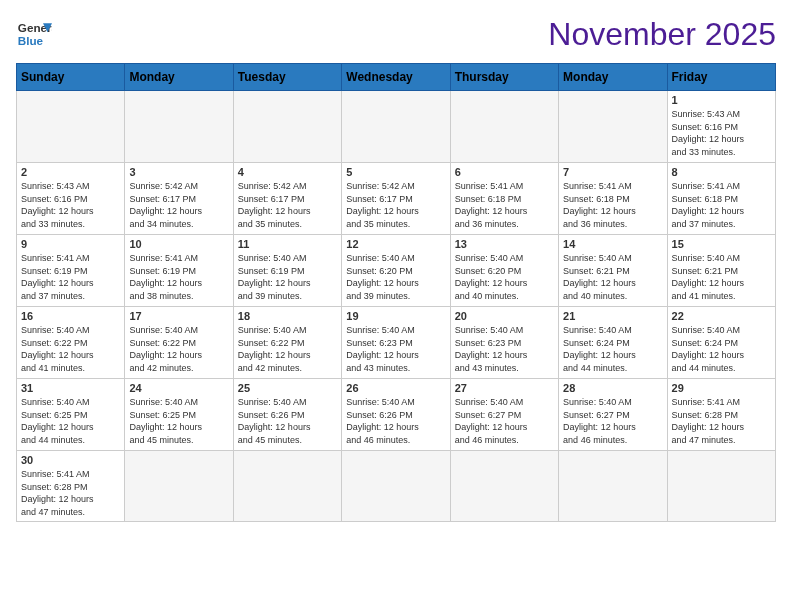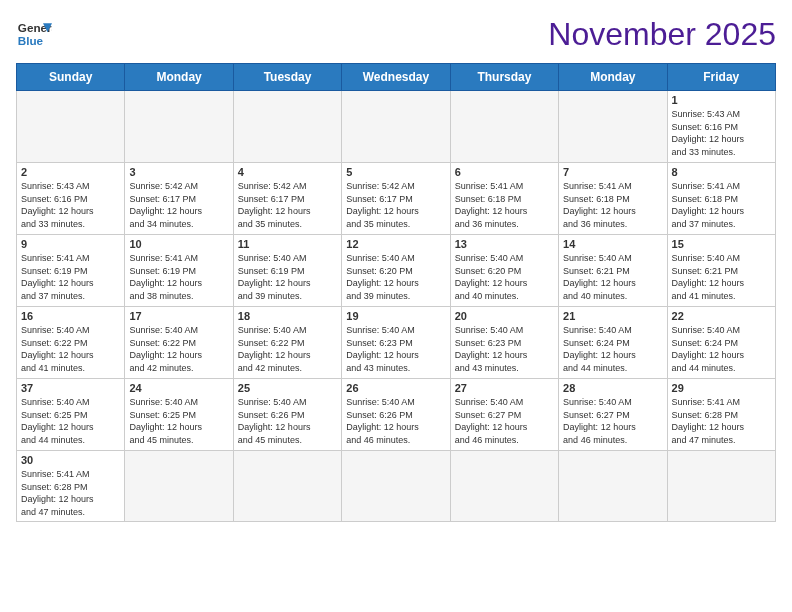--- a/index.html
+++ b/index.html
@@ -37,25 +37,25 @@
       font-size: 14px;
       color: #555;
     }
     .calendar {
       width: 100%;
       border-collapse: collapse;
       border: 1px solid #ccc;
     }
     .calendar th {
       background-color: #2a7abf;
-      color: #ffffff;
+      color: #000000;
       font-size: 12px;
       font-weight: bold;
       padding: 6px 4px;
-      text-align: center;
+      text-align: left;
       border: 1px solid #1a5a9f;
       margin-left: 23px;
     }
     .calendar td {
       border: 1px solid #ccc;
       vertical-align: top;
       padding: 3px 4px;
       width: 14.28%;
       font-size: 9.5px;
       color: #333;
@@ -275,21 +275,21 @@
         <td>
           <span class="day-number">22</span>
           <div class="day-info" style="white-space: pre-line;">Sunrise: 5:40 AM
 Sunset: 6:24 PM
 Daylight: 12 hours
 and 44 minutes.</div>
         </td>
       </tr>
       <tr class="week-row">
         <td>
-          <span class="day-number">37</span>
+          <span class="day-number">31</span>
           <div class="day-info" style="white-space: pre-line;">Sunrise: 5:40 AM
 Sunset: 6:25 PM
 Daylight: 12 hours
 and 44 minutes.</div>
         </td>
         <td>
           <span class="day-number">24</span>
           <div class="day-info" style="white-space: pre-line;">Sunrise: 5:40 AM
 Sunset: 6:25 PM
 Daylight: 12 hours

